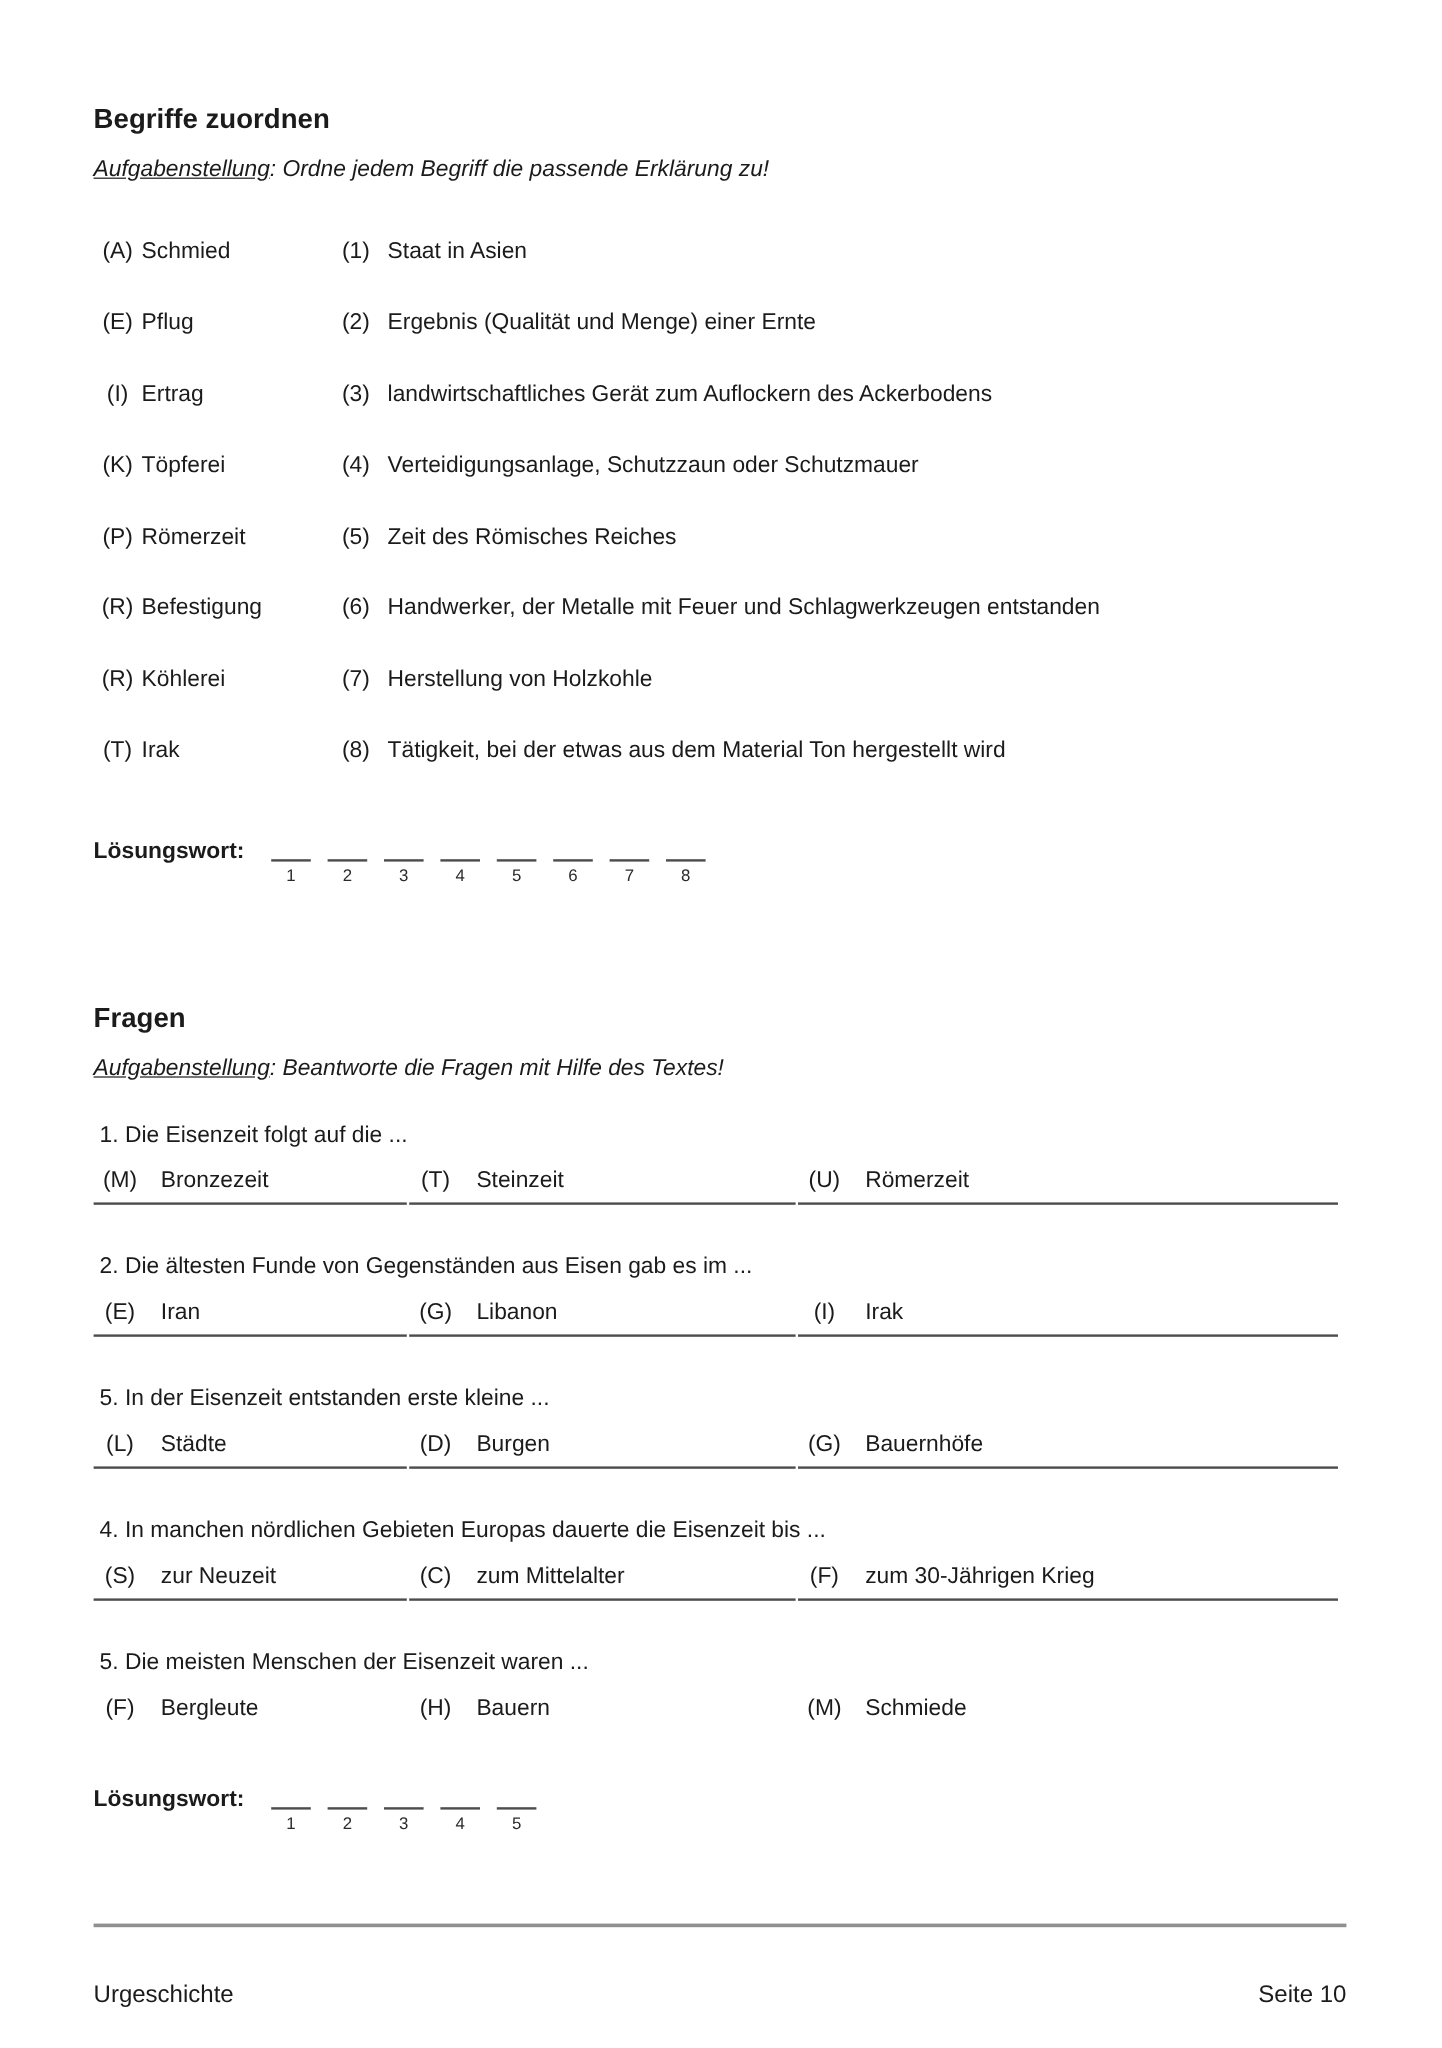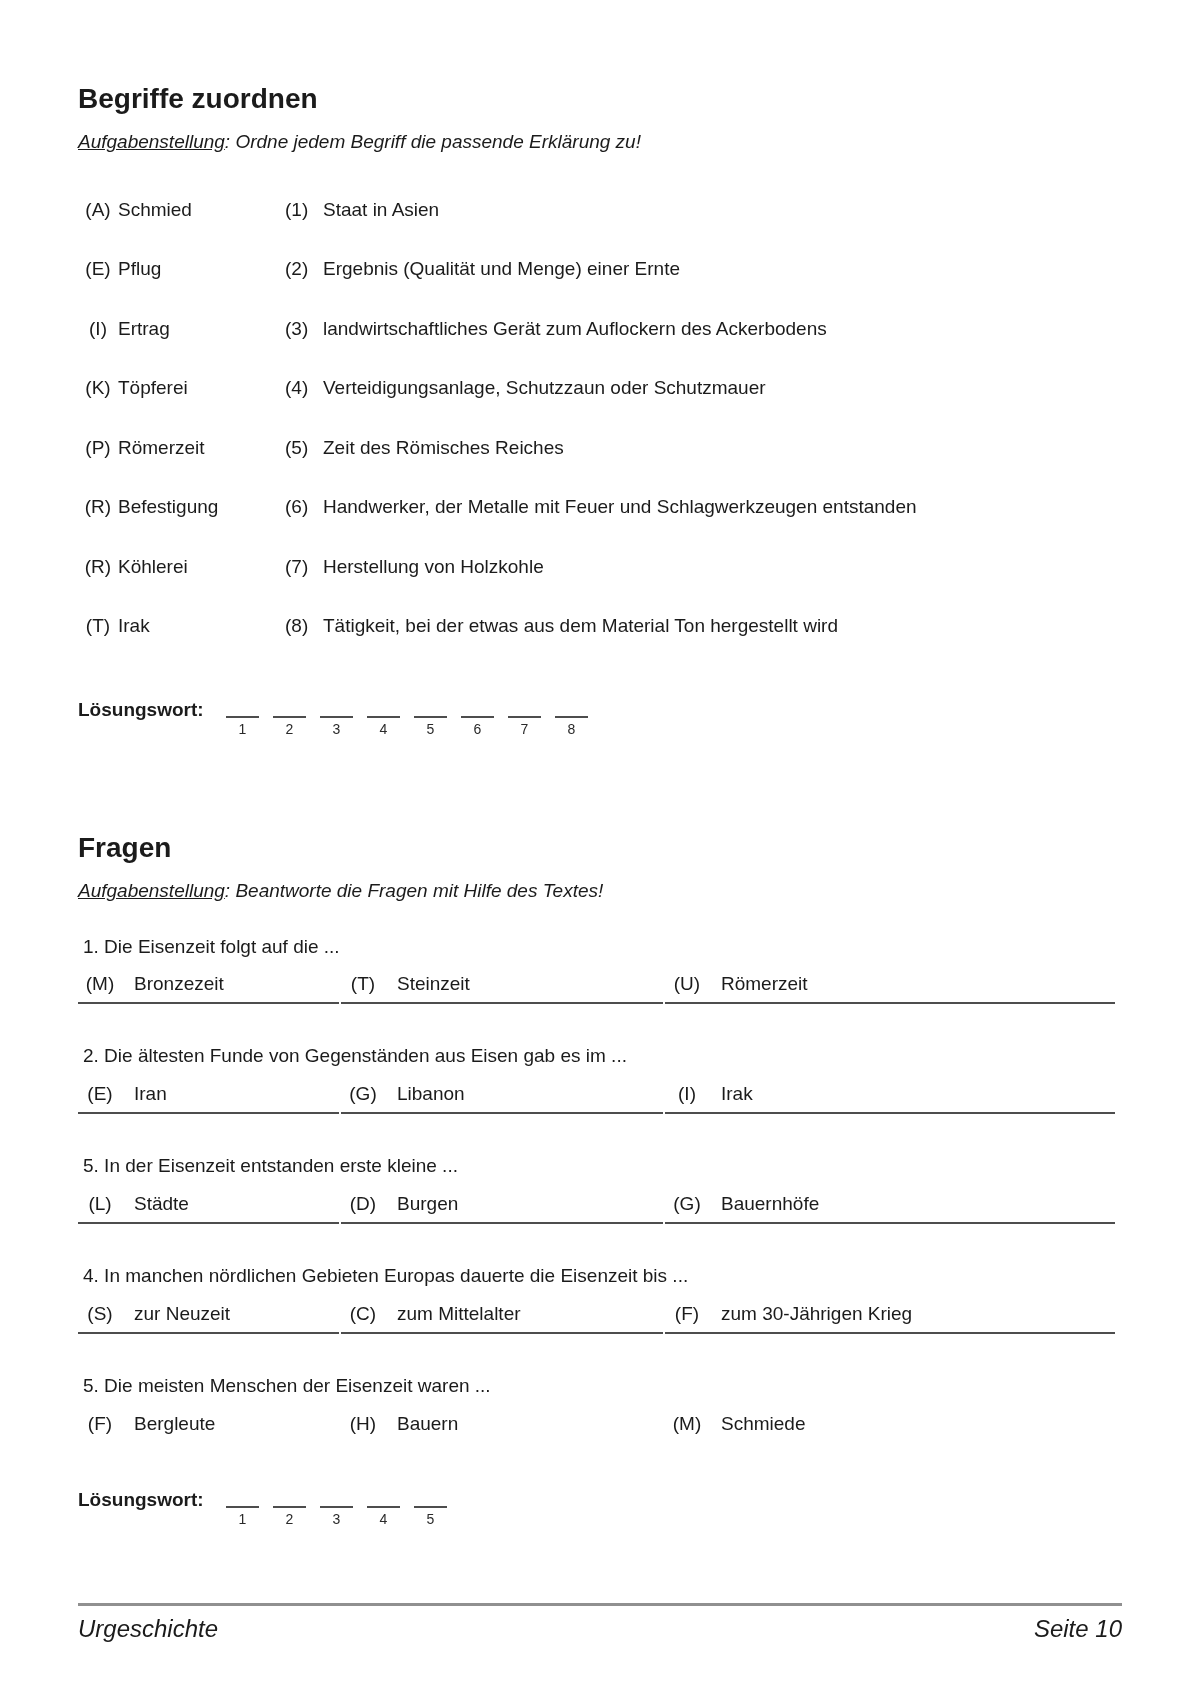--- a/index.html
+++ b/index.html
@@ -9,21 +9,21 @@
     margin:0 auto;
     background:#ffffff;
     box-sizing:border-box;
     padding:86px 80px 0 78px;
     font-family:"Liberation Sans", sans-serif;
     font-size:19px;
     line-height:1.26;
     color:#1b1b1b;
     overflow:hidden;
   }
-  .section-title { font-size:28px; font-weight:bold; margin:0; line-height:26px; }
+  .section-title { font-size:23px; font-weight:bold; margin:0; line-height:26px; }
   .task-line { margin-top:18px; font-style:italic; }
   .task-label { text-decoration:underline; }
 
   
   .pairs { margin-top:44px; }
   .pair-row { display:flex; align-items:flex-start; height:59.5px; }
   .pair-letter { flex:0 0 40px; text-align:center; white-space:nowrap; }
   .pair-term { flex:0 0 167px; }
   .pair-expl { flex:1; display:flex; align-items:flex-start; }
   .expl-num { flex:0 0 38px; white-space:nowrap; }
@@ -51,26 +51,25 @@
   .opt-c3 { flex:0 0 450px; }
   .opt-letter { flex:0 0 44px; text-align:center; white-space:nowrap; }
   .opt-text { margin-left:12px; white-space:nowrap; }
 
   
   .footer {
     position:absolute; left:78px; right:80px; top:1603px;
     border-top:3px solid #909090;
     padding-top:8px;
     display:flex; align-items:flex-end;
-    font-size:24px;
-    font-style:italic;
+    font-size:20px;
   }
   .footer-left { flex:1; text-align:left; }
   .footer-center { flex:1.4; text-align:center; }
-  .footer-right { flex:1; text-align:right; }
+  .footer-right { flex:1; text-align:right;margin-top:36px; }
 </style>
 </head>
 <body>
 
 <div class="page">
 
   <h2 class="section-title">Begriffe zuordnen</h2>
 
   <p class="task-line"><span class="task-label">Aufgabenstellung</span><span>: Ordne jedem Begriff die passende Erklärung zu!</span></p>
 

